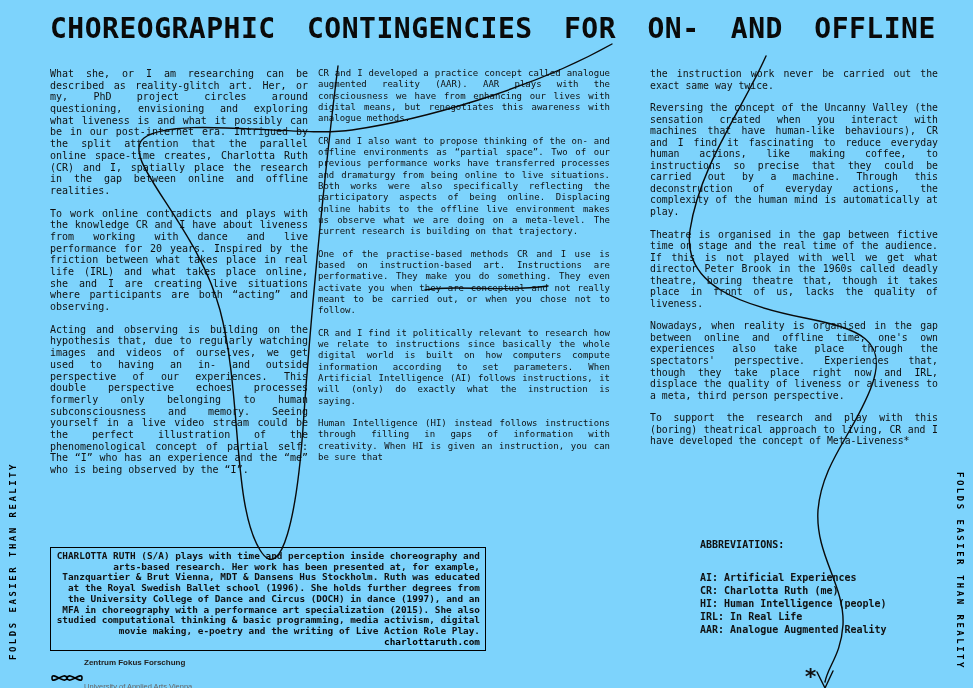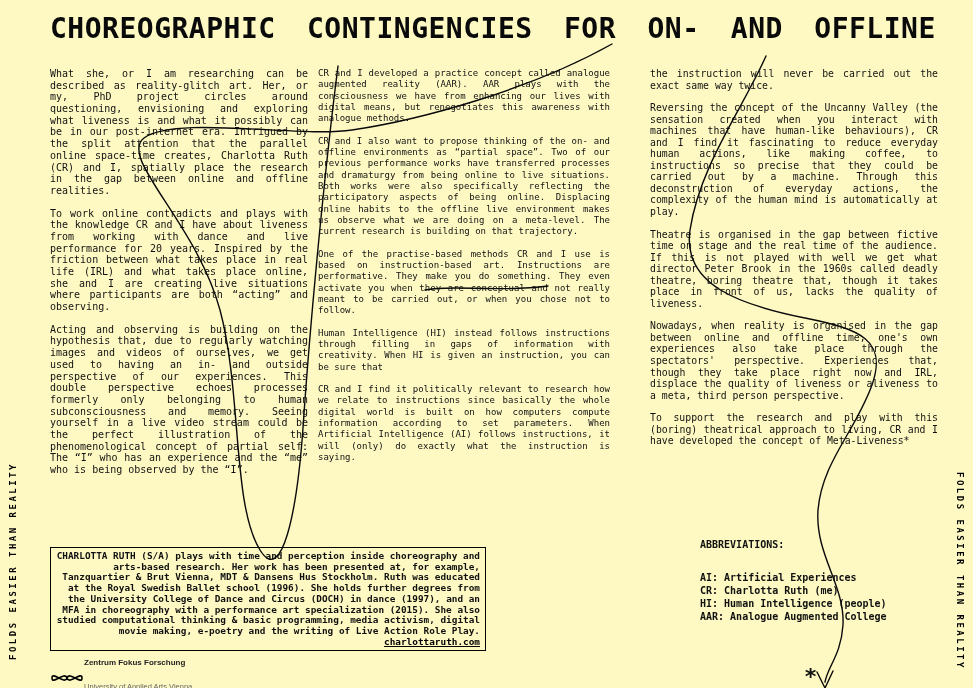--- a/index.html
+++ b/index.html
@@ -1,36 +1,36 @@
 <!DOCTYPE html>
 <html><head>
 <meta charset="utf-8">
 <style>
   html,body{margin:0;padding:0;background:#e8e8e8;}
   #page{
-    position:relative;width:973px;height:688px;background:#fef9c3;
+    position:relative;width:973px;height:688px;background:#7dd3fc;
     overflow:hidden;font-family:"DejaVu Sans Mono","Liberation Mono",monospace;color:#111;
   }
   .title{
     position:absolute;left:50px;top:12px;width:890px;
     font-family:"DejaVu Sans Mono","Liberation Mono",monospace;
     font-weight:bold;font-size:28px;letter-spacing:0.5px;word-spacing:14px;
     white-space:nowrap;color:#0a0a0a;
   }
   .col{position:absolute;top:68px;text-align:justify;}
   .col p{margin:0 0 11px 0;}
   #col1{left:50px;width:258px;font-size:10px;line-height:1.17;}
   #col2{left:318px;width:292px;font-size:9px;line-height:1.26;}
   #col3{left:650px;width:288px;font-size:9.8px;line-height:1.18;}
   .bio-box{
     position:absolute;left:50px;top:547px;width:424px;
     border:1.5px solid #000;padding:3px 5px;
     font-weight:bold;font-size:9.4px;line-height:1.14;text-align:right;
   }
-  .bio-link{display:inline-block;text-decoration:underline;color:#000;cursor:pointer;margin-left:26px;}
+  .bio-link{display:inline-block;color:#000;cursor:pointer;margin-left:26px;}
   .abbr{
     position:absolute;left:700px;top:538px;width:240px;
     font-weight:bold;font-size:10px;line-height:13px;
   }
   .abbr .abbr-heading{margin-bottom:20px;}
   .side{
     position:absolute;font-weight:bold;font-size:9px;letter-spacing:2.5px;
     writing-mode:vertical-rl;white-space:nowrap;color:#000;
   }
   .side-left{left:8px;top:462px;transform:rotate(180deg);}
@@ -57,43 +57,44 @@
   <div class="col" id="col1">
     <p>What she, or I am researching can be described as reality-glitch art. Her, or my, PhD project circles around questioning, envisioning and exploring what liveness is and what it possibly can be in our post-internet era. Intrigued by the split attention that the parallel online space-time creates, Charlotta Ruth (CR) and I, spatially place the research in the gap between online and offline realities.</p>
     <p>To work online contradicts and plays with the knowledge CR and I have about liveness from working with dance and live performance for 20 years. Inspired by the friction between what takes place in real life (IRL) and what takes place online, she and I are creating live situations where participants are both “acting” and observing.</p>
     <p>Acting and observing is building on the hypothesis that, due to regularly watching images and videos of ourselves, we get used to having an in- and outside perspective of our experiences. This double perspective echoes processes formerly only belonging to human subconsciousness and memory. Seeing yourself in a live video stream could be the perfect illustration of the phenomenological concept of partial self: The “I” who has an experience and the “me” who is being observed by the “I”.</p>
   </div>
 
   <div class="col" id="col2">
     <p>CR and I developed a practice concept called analogue augmented reality (AAR). AAR plays with the consciousness we have from enhancing our lives with digital means, but renegotiates this awareness with analogue methods.</p>
     <p>CR and I also want to propose thinking of the on- and offline environments as “partial space”. Two of our previous performance works have transferred processes and dramaturgy from being online to live situations. Both works were also specifically reflecting the participatory aspects of being online. Displacing online habits to the offline live environment makes us observe what we are doing on a meta-level. The current research is building on that trajectory.</p>
     <p>One of the practise-based methods CR and I use is based on instruction-based art. Instructions are performative. They make you do something. They even activate you when they are conceptual and not really meant to be carried out, or when you chose not to follow.</p>
+    <p>CR and I find it politically relevant to research how we relate to instructions since basically the whole digital world is built on how computers compute information according to set parameters. When Artificial Intelligence (AI) follows instructions, it will (only) do exactly what the instruction is saying.</p>
     <p>Human Intelligence (HI) instead follows instructions through filling in gaps of information with creativity. When HI is given an instruction, you can be sure that</p>
-    <p>CR and I find it politically relevant to research how we relate to instructions since basically the whole digital world is built on how computers compute information according to set parameters. When Artificial Intelligence (AI) follows instructions, it will (only) do exactly what the instruction is saying.</p>
   </div>
 
   <div class="col" id="col3">
-    <p>the instruction will never be carried out the exact same way twice.</p>
+    <p>the instruction work never be carried out the exact same way twice.</p>
     <p>Reversing the concept of the Uncanny Valley (the sensation created when you interact with machines that have human-like behaviours), CR and I find it fascinating to reduce everyday human actions, like making coffee, to instructions so precise that they could be carried out by a machine. Through this deconstruction of everyday actions, the complexity of the human mind is automatically at play.</p>
     <p>Theatre is organised in the gap between fictive time on stage and the real time of the audience. If this is not played with well we get what director Peter Brook in the 1960s called deadly theatre, boring theatre that, though it takes place in front of us, lacks the quality of liveness.</p>
     <p>Nowadays, when reality is organised in the gap between online and offline time, one's own experiences also take place through the spectators' perspective. Experiences that, though they take place right now and IRL, displace the quality of liveness or aliveness to a meta, third person perspective.</p>
     <p>To support the research and play with this (boring) theatrical approach to living, CR and I have developed the concept of Meta-Liveness*</p>
   </div>
 
   <div class="bio-box">
     <span>CHARLOTTA RUTH (S/A) plays with time and perception inside choreography and arts-based research. Her work has been presented at, for example, Tanzquartier &amp; Brut Vienna, MDT &amp; Dansens Hus Stockholm. Ruth was educated at the Royal Swedish Ballet school (1996). She holds further degrees from the University College of Dance and Circus (DOCH) in dance (1997), and an MFA in choreography with a performance art specialization (2015). She also studied computational thinking &amp; basic programming, media activism, digital movie making, e-poetry and the writing of Live Action Role Play.</span><br>
     <span class="bio-link">charlottaruth.com</span>
   </div>
 
   <div class="abbr">
     <div class="abbr-heading">ABBREVIATIONS:</div>
     <div>AI: Artificial Experiences</div>
     <div>CR: Charlotta Ruth (me)</div>
     <div>HI: Human Intelligence (people)</div>
-    <div>AAR: Analogue Augmented College</div>
+    <div>IRL: In Real Life</div>
+    <div>AAR: Analogue Augmented Reality</div>
   </div>
 
   <div class="side side-left">FOLDS EASIER THAN REALITY</div>
   <div class="side side-right">FOLDS EASIER THAN REALITY</div>
 
   <div class="footer">
     <span>
       <svg width="34" height="18" viewBox="0 0 34 18">
         <path d="M2 9 C2 1.5 15 16.5 17 9 C19 1.5 32 16.5 32 9 C32 1.5 19 16.5 17 9 C15 1.5 2 16.5 2 9 Z" stroke="#000" fill="none" stroke-width="1.6"></path>
       </svg>

